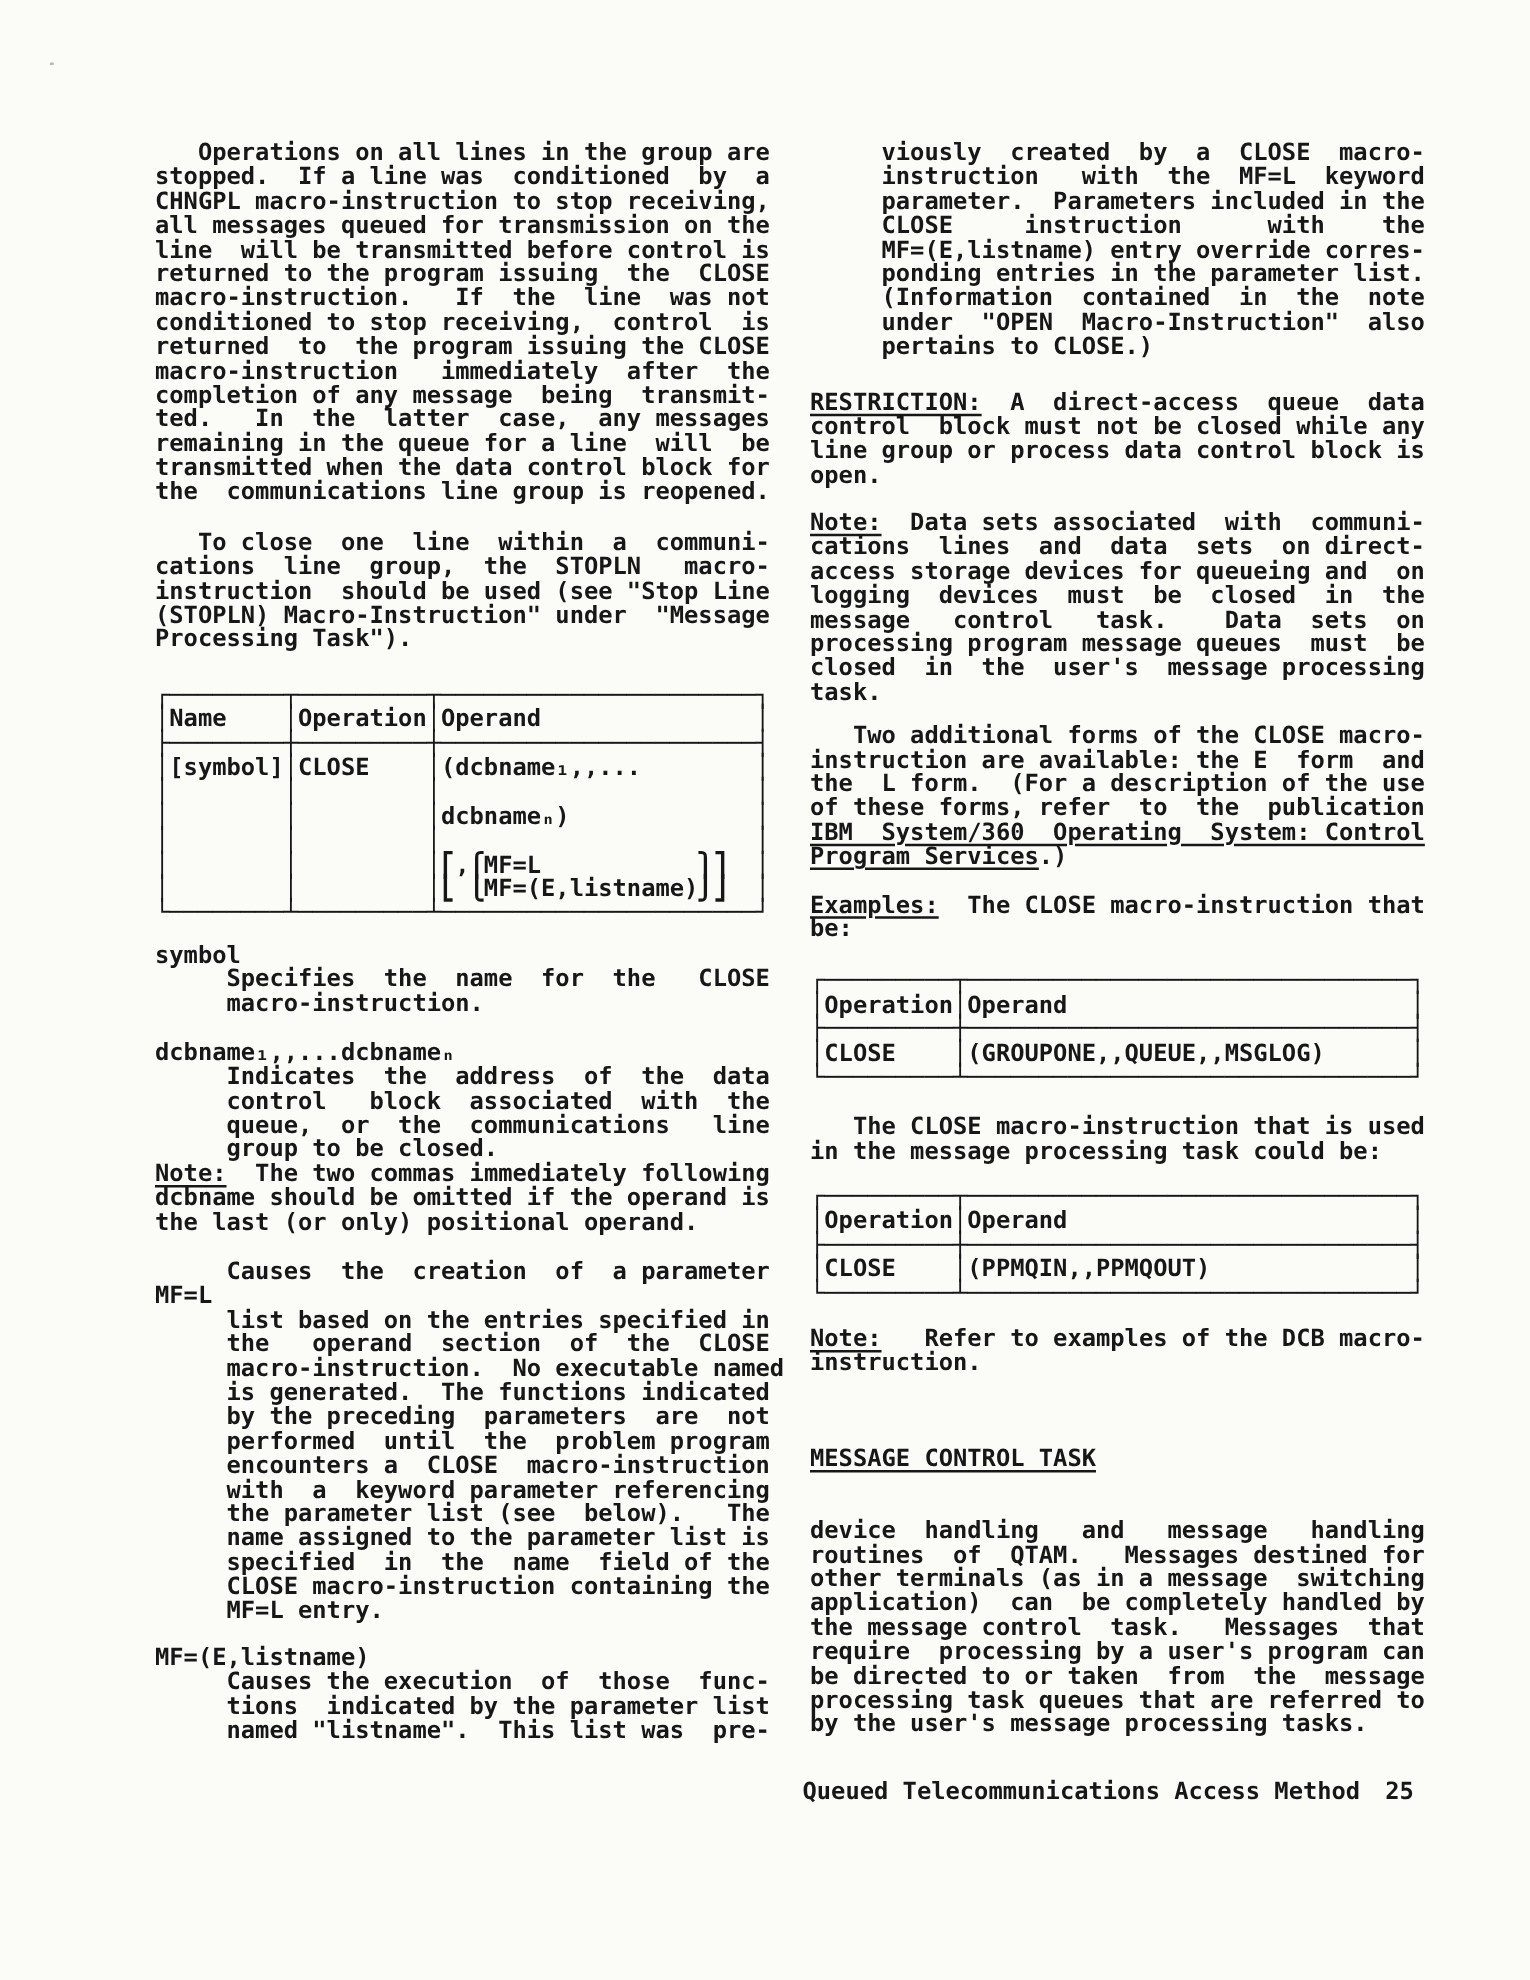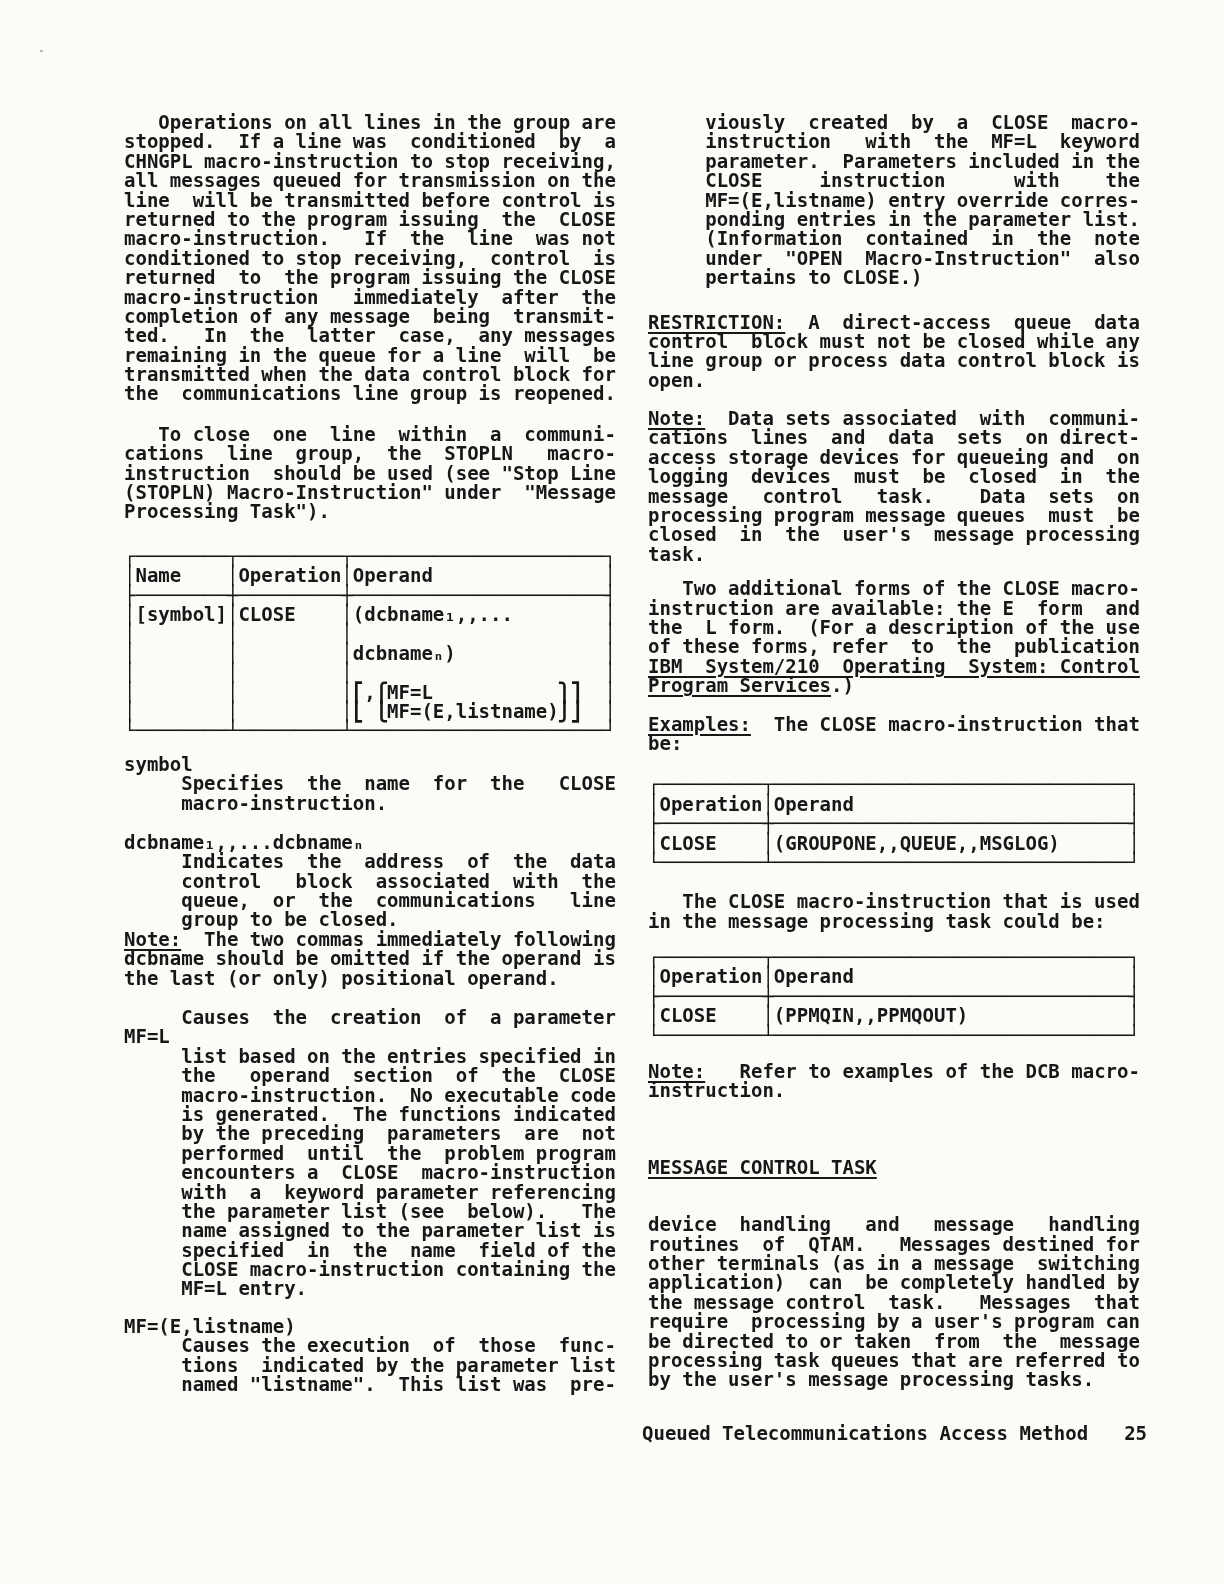--- a/index.html
+++ b/index.html
@@ -36,21 +36,21 @@
   }
   .u {
     text-decoration: underline;
     text-decoration-thickness: 2px;
     text-underline-offset: 3px;
   }
   .footer-row {
     white-space: pre;
     height: 19.4px;
   }
-  .footer-row .pagenum { padding-left: 36px; }
+  .footer-row .pagenum { padding-left: 20px; }
   .speck {
     position: absolute;
     left: 40px;
     top: 50px;
     width: 3px;
     height: 2px;
     background: #b9b9b2;
   }
 </style>
 </head>
@@ -112,21 +112,21 @@
     <div class="block" style="">
         <div class="ln"><span class="u">Note:</span><span>  The two commas immediately following</span></div>
         <div class="ln">dcbname should be omitted if the operand is</div>
         <div class="ln">the last (or only) positional operand.</div>
       </div>
     <div class="block" style="margin-top:20px">
         <div class="ln">     Causes  the  creation  of  a parameter</div>
         <div class="ln">MF=L</div>
         <div class="ln">     list based on the entries specified in</div>
         <div class="ln">     the   operand  section  of  the  CLOSE</div>
-        <div class="ln">     macro-instruction.  No executable code</div>
+        <div class="ln">     macro-instruction.  No executable named</div>
         <div class="ln">     is generated.  The functions indicated</div>
         <div class="ln">     by the preceding  parameters  are  not</div>
         <div class="ln">     performed  until  the  problem program</div>
         <div class="ln">     encounters a  CLOSE  macro-instruction</div>
         <div class="ln">     with  a  keyword parameter referencing</div>
         <div class="ln">     the parameter list (see  below).   The</div>
         <div class="ln">     name assigned to the parameter list is</div>
         <div class="ln">     specified  in  the  name  field of the</div>
         <div class="ln">     CLOSE macro-instruction containing the</div>
         <div class="ln">     MF=L entry.</div>
@@ -165,21 +165,21 @@
         <div class="ln">message   control   task.    Data  sets  on</div>
         <div class="ln">processing program message queues  must  be</div>
         <div class="ln">closed  in  the  user's  message processing</div>
         <div class="ln">task.</div>
       </div>
     <div class="block" style="margin-top:15px">
         <div class="ln">   Two additional forms of the CLOSE macro-</div>
         <div class="ln">instruction are available: the E  form  and</div>
         <div class="ln">the  L form.  (For a description of the use</div>
         <div class="ln">of these forms, refer  to  the  publication</div>
-        <div class="ln"><span class="u">IBM  System/210  Operating  System: Control</span></div>
+        <div class="ln"><span class="u">IBM  System/360  Operating  System: Control</span></div>
         <div class="ln"><span class="u">Program Services</span><span>.)</span></div>
       </div>
     <div class="block" style="margin-top:19px">
         <div class="ln"><span class="u">Examples:</span><span>  The CLOSE macro-instruction that</span></div>
         <div class="ln">be:</div>
       </div>
     <div class="block" style="margin-top:22px">
         <div class="ln">┌─────────┬───────────────────────────────┐</div>
         <div class="ln">│Operation│Operand                        │</div>
         <div class="ln">├─────────┼───────────────────────────────┤</div>

